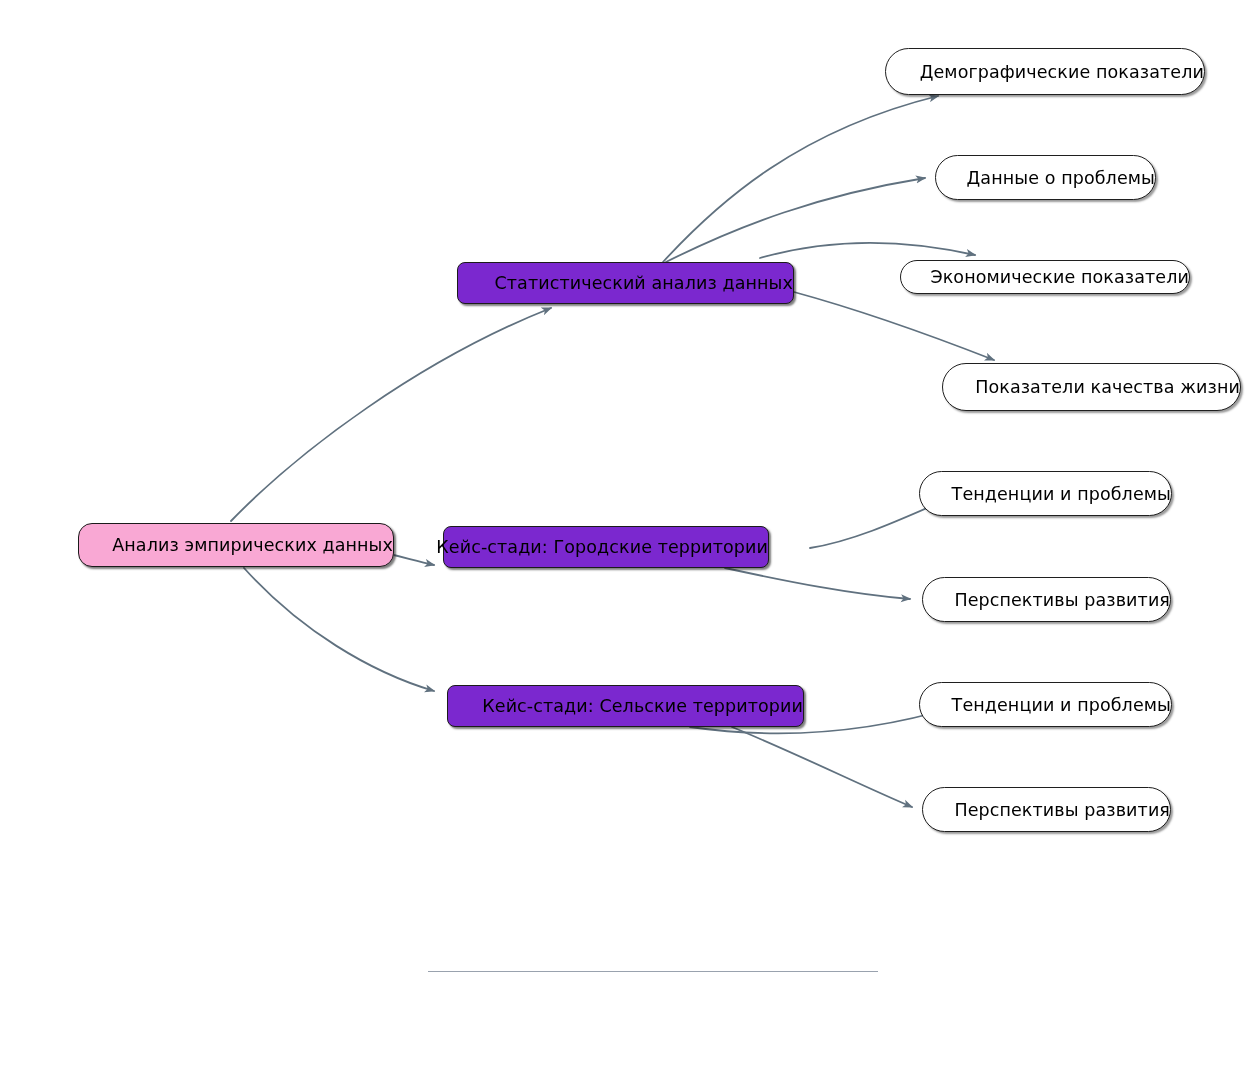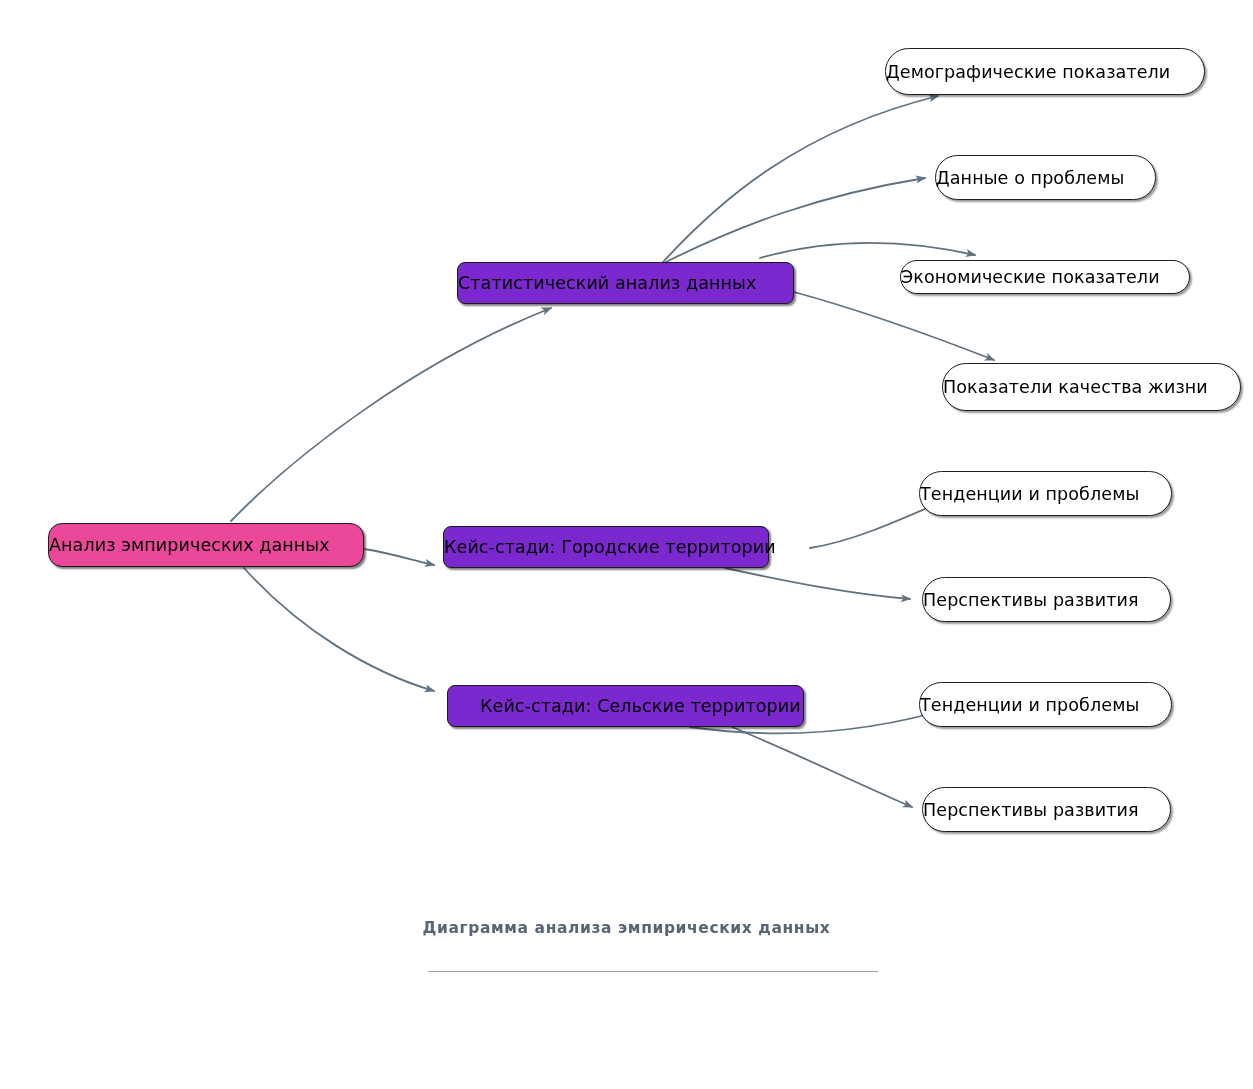--- a/index.html
+++ b/index.html
@@ -25,31 +25,32 @@
     left: 0; top: 0;
     width: 1253px;
     height: 1089px;
     pointer-events: none;
   }
   .node {
     position: absolute;
     box-sizing: border-box;
     display: flex;
     align-items: center;
-    justify-content: flex-start;
+    justify-content: flex-end;
     white-space: nowrap;
     color: #000000;
     font-size: 17.5px;
     letter-spacing: 0.1px;
   }
   .node.root {
-    background: #ec4899;
+    background: #f9a8d4;
     border: 1.6px solid #1b1b1b;
     border-radius: 14px;
     box-shadow: 2px 2px 2px rgba(20,20,20,0.55);
+    margin-left: 30px;
   }
   .node.branch {
     background: #7b28cf;
     border: 1.6px solid #1b1b1b;
     border-radius: 8px;
     box-shadow: 2px 2px 2px rgba(20,20,20,0.55);
   }
   .node.leaf {
     background: #ffffff;
     border: 1.7px solid #1f1f1f;
@@ -141,19 +142,18 @@
       </div>
       <div class="node leaf" style="left: 919px; top: 682px; width: 253px; height: 45px;">
         <span>Тенденции и проблемы</span>
       </div>
       <div class="node leaf" style="left: 922px; top: 787px; width: 249px; height: 45px;">
         <span>Перспективы развития</span>
       </div>
     </div>
 
   <div class="caption" style="top:918px;">
-    <div>Диаграмма анализа эмпирических данных</div>
   </div>
 
   <div class="rule" style="left:428px; top:971px; width:450px;"></div>
 
 
 </div>
 
 </body></html>

